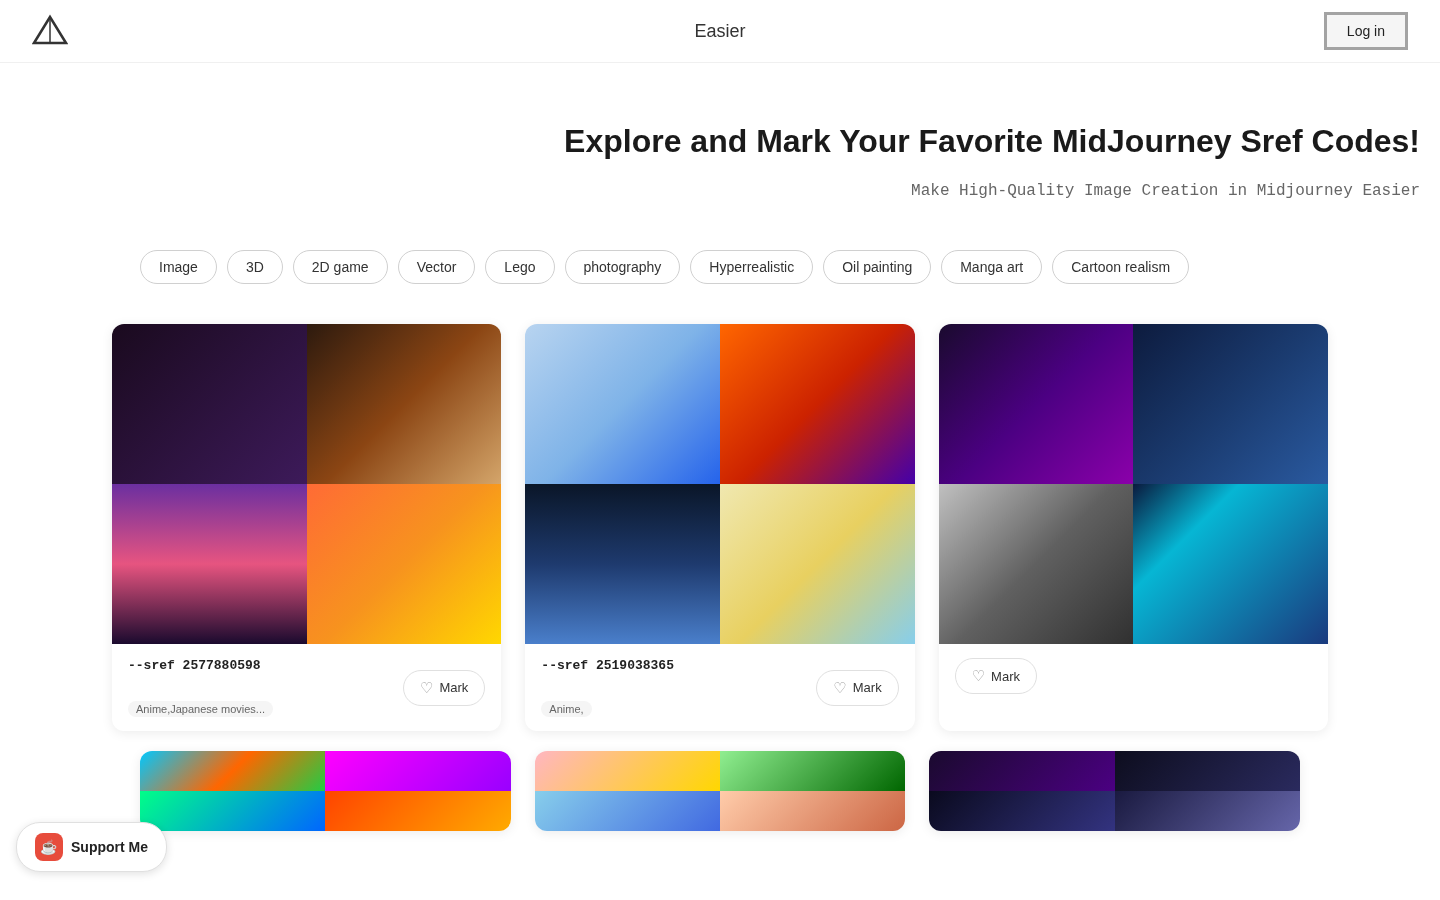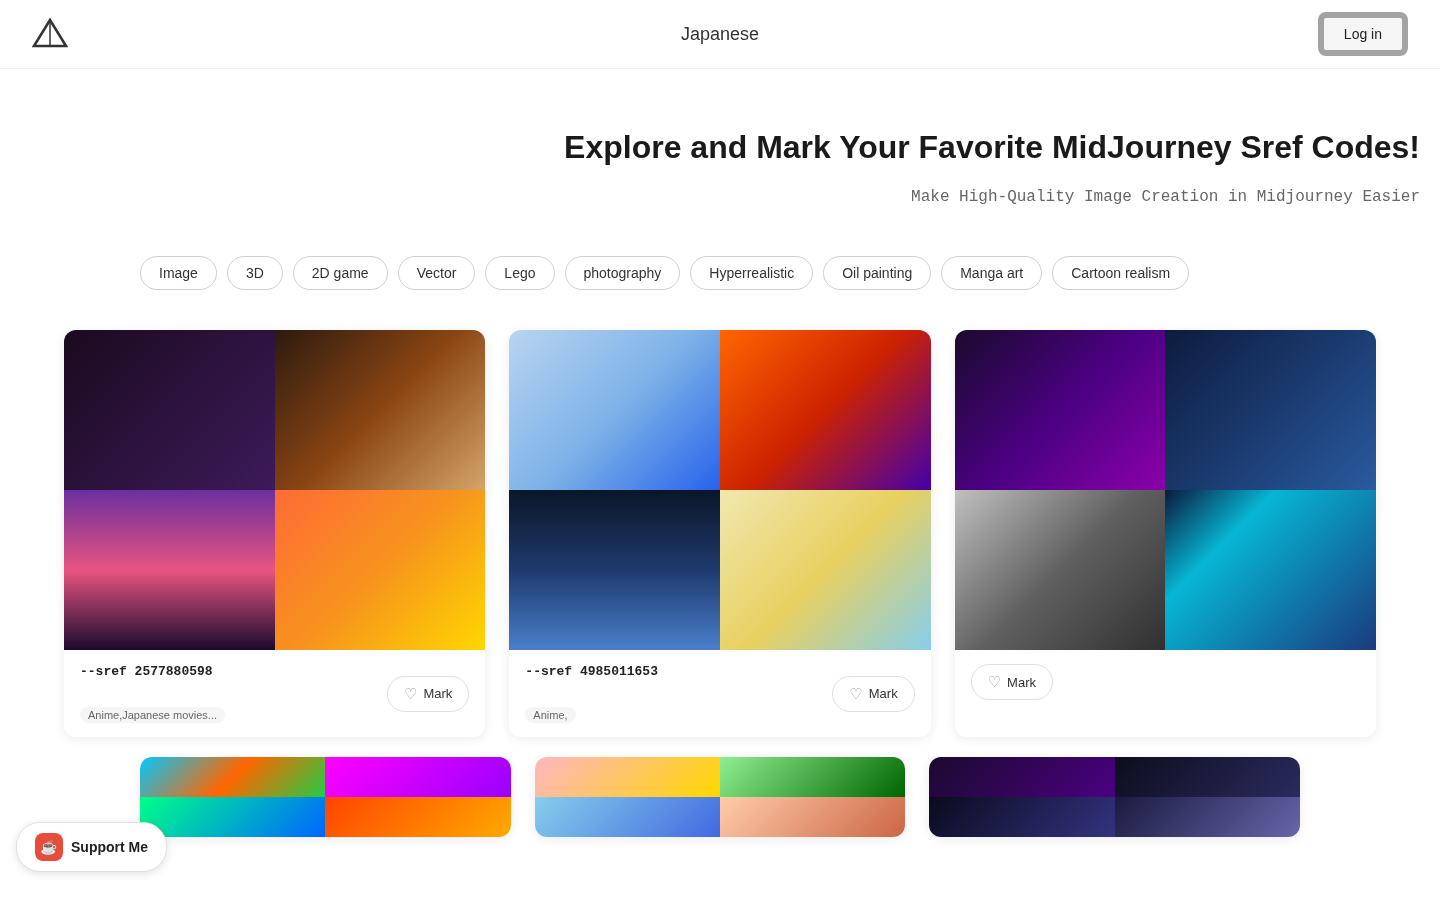--- a/index.html
+++ b/index.html
@@ -21,22 +21,22 @@
     .header-title {
       position: absolute;
       left: 50%;
       transform: translateX(-50%);
       font-size: 18px;
       font-weight: 500;
       color: #333;
     }
     .login-btn {
       background: #f5f5f5;
-      border: 6px solid #a3a3a3;
-      border-radius: 8px;
+      border: 3px solid #a3a3a3;
+      border-radius: 0;
       padding: 8px 20px;
       font-size: 14px;
       cursor: pointer;
       color: #222;
       font-weight: 500;
     }
 
     
     .logo-icon {
       width: 36px;
@@ -80,21 +80,21 @@
       white-space: nowrap;
       color: #333;
       background: #fff;
     }
 
     
     .gallery {
       display: grid;
       grid-template-columns: repeat(3, 1fr);
       gap: 24px;
-      padding: 20px 64px;
+      padding: 20px 112px;
     }
 
     .card {
       background: #fff;
       border-radius: 12px;
       box-shadow: 0 2px 12px rgba(0,0,0,0.08);
       overflow: hidden;
     }
 
     .card-images {
@@ -200,21 +200,21 @@
 </head>
 <body>
 
 <header class="header">
   <div class="header-logo">
     <svg class="logo-icon" viewBox="0 0 36 36">
       <polygon points="18,4 34,30 2,30" fill="none" stroke="#333" stroke-width="2.5"></polygon>
       <line x1="18" y1="4" x2="18" y2="30" stroke="#333" stroke-width="1.5"></line>
     </svg>
   </div>
-  <span class="header-title">Japanese</span>
+  <span class="header-title">Easier</span>
   <button class="login-btn">Log in</button>
 </header>
 
 <section class="hero">
   <h1>Explore and Mark Your Favorite MidJourney Sref Codes!</h1>
   <p>Make High-Quality Image Creation in Midjourney Easier</p>
 </section>
 
 <div class="categories">
 <div class="category-tag">Image</div>
@@ -262,21 +262,21 @@
           <div class="img-placeholder" style="background: linear-gradient(135deg, rgb(255, 102, 0) 0%, rgb(204, 34, 0) 50%, rgb(68, 0, 170) 100%);"></div>
         </div>
         <div class="card-img">
           <div class="img-placeholder" style="background: linear-gradient(rgb(10, 22, 40) 0%, rgb(30, 58, 110) 50%, rgb(74, 127, 203) 100%);"></div>
         </div>
         <div class="card-img">
           <div class="img-placeholder" style="background: linear-gradient(135deg, rgb(240, 232, 176) 0%, rgb(232, 208, 96) 50%, rgb(135, 206, 235) 100%);"></div>
         </div>
       </div>
       <div class="card-footer">
-        <div class="card-info"><div class="card-sref">--sref 4985011653</div><span class="card-tags">Anime,</span></div>
+        <div class="card-info"><div class="card-sref">--sref 2519038365</div><span class="card-tags">Anime,</span></div>
         <button class="mark-btn">
           <span class="heart-icon">♡</span>
           <span>Mark</span>
         </button>
       </div>
     </div>
     <div class="card">
       <div class="card-images">
         <div class="card-img">
           <div class="img-placeholder" style="background: linear-gradient(135deg, rgb(26, 10, 46) 0%, rgb(75, 0, 130) 50%, rgb(139, 0, 170) 100%);"></div>

